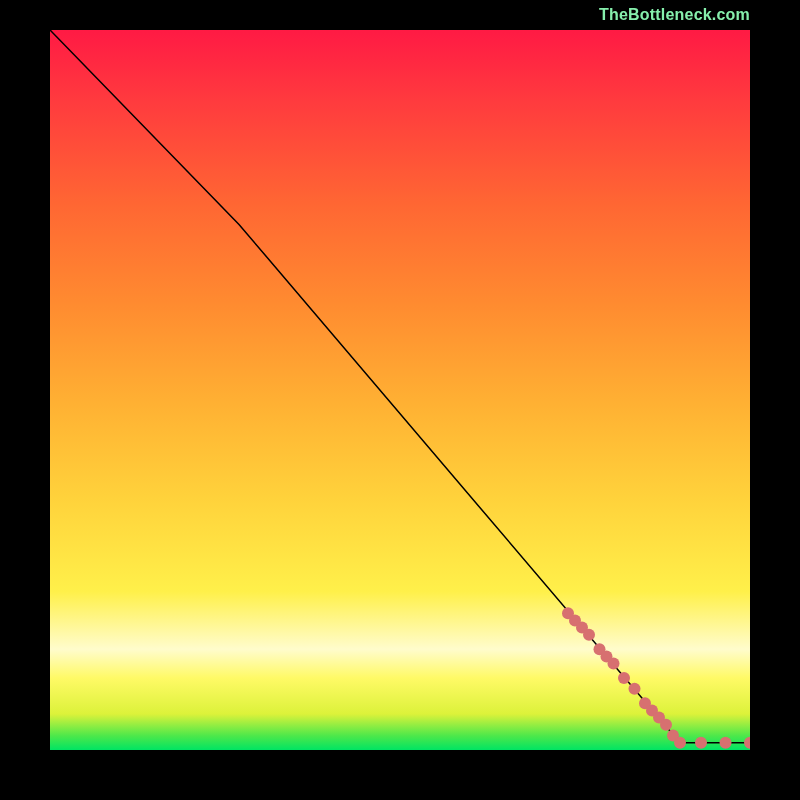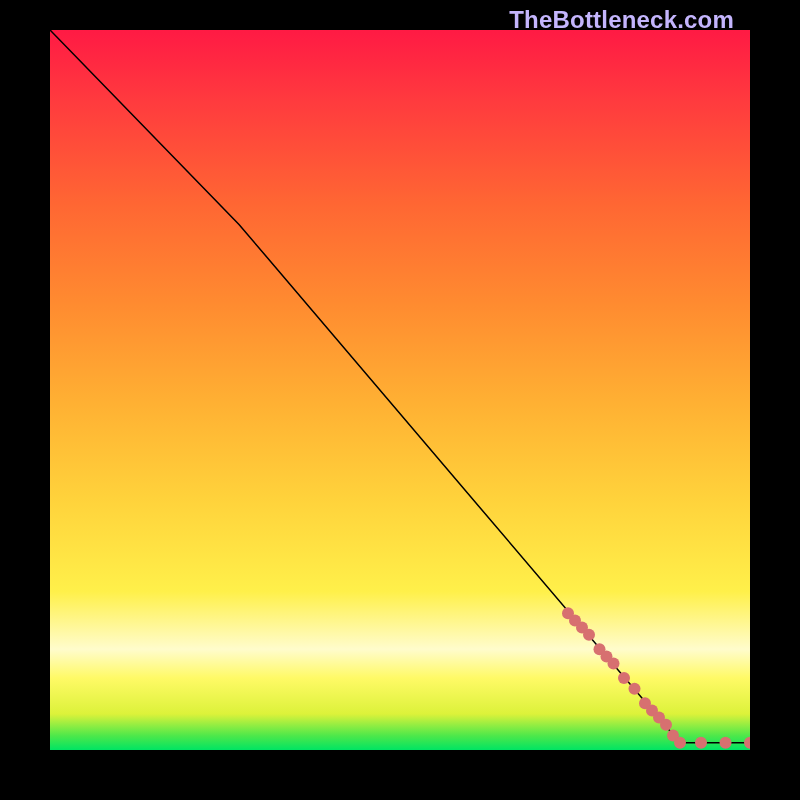--- a/index.html
+++ b/index.html
@@ -36,23 +36,23 @@
       #ffb133 48%,
       #ff8b30 62%,
       #ff6633 76%,
       #ff3b3e 90%,
       #ff1a44 100%
     );
   }
   .attrib {
     position: absolute;
     top: 6px;
-    right: 66px;
-    color: #c4b5fd;
-    font-size: 24px;
+    right: 50px;
+    color: #86efac;
+    font-size: 16px;
     font-weight: 600;
     letter-spacing: 0.2px;
   }
   svg.overlay {
     position: absolute;
     left: 0;
     top: 0;
     width: 700px;
     height: 720px;
   }

